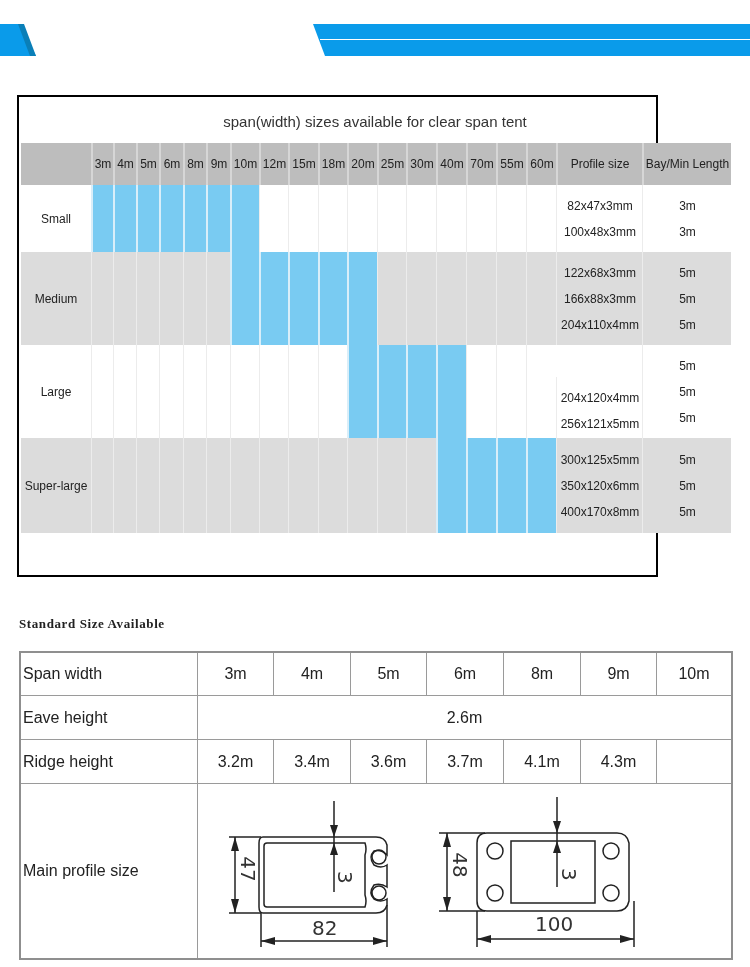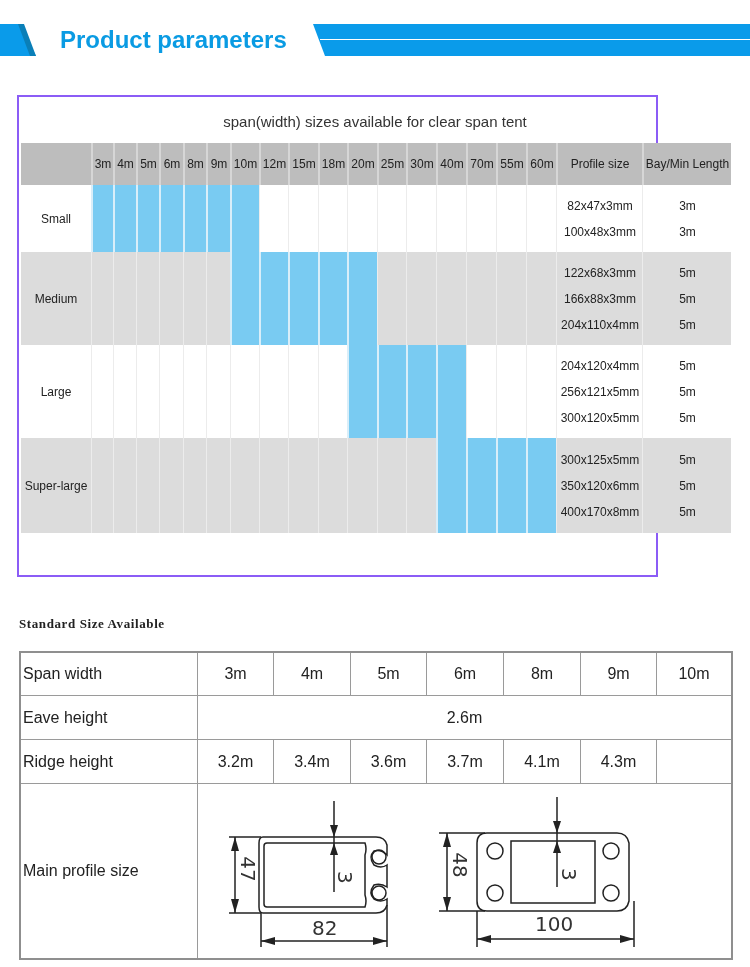--- a/index.html
+++ b/index.html
@@ -7,21 +7,21 @@
 
   
   .banner { position:absolute; left:0; top:24px; width:750px; height:32px; }
   .banner .left-block { position:absolute; left:0; top:0; width:36px; height:32px; background:#0a9bea; clip-path:polygon(0 0, 20px 0, 36px 32px, 0 32px); }
   .banner .left-stripe { position:absolute; left:18px; top:0; width:18px; height:32px; background:#0a7fb8; clip-path:polygon(0 0, 6px 0, 18px 32px, 12px 32px); }
   .banner .title { position:absolute; left:60px; top:0; height:32px; line-height:32px; font-size:24px; font-weight:bold; color:#0a9be3; }
   .banner .right-block { position:absolute; left:313px; top:0; width:437px; height:32px; background:#0a9bea; clip-path:polygon(0 0, 437px 0, 437px 32px, 12px 32px); }
   .banner .right-line { position:absolute; left:320px; top:15px; width:430px; height:1px; background:#fff; }
 
   
-  .t1 { position:absolute; left:17px; top:95px; width:641px; height:482px; border:2px solid #8b5cf6; box-sizing:border-box; background:#fff; }
+  .t1 { position:absolute; left:17px; top:95px; width:641px; height:482px; border:2px solid #000000; box-sizing:border-box; background:#fff; }
   .t1 .cap { position:absolute; left:0; top:0; width:712px; height:46px; line-height:50px; text-align:center; font-size:15px; color:#333; }
   .t1 .hdr { position:absolute; left:2px; top:46px; width:710px; height:42px; background:#bdbdbd; }
   .cell { position:absolute; box-sizing:border-box; text-align:center; font-size:12px; color:#222; }
   .hcell { border-left:2px solid #d6d6d6; height:42px; line-height:42px; }
   .grp { position:absolute; left:2px; width:710px; }
   .grp.white { background:#fff; }
   .grp.grey { background:#dcdcdc; }
   .gcell { position:absolute; top:0; height:100%; border-left:1px solid #ececec; box-sizing:border-box; }
   .gcell.on { background:#79cbf2; border-left:2px solid #d9eef9; }
   .grp .label { position:absolute; left:0; top:0; width:70px; height:100%; display:flex; align-items:center; justify-content:center; font-size:12px; color:#222; }
@@ -40,21 +40,20 @@
   .t2 .rc.last { border-right:none; }
   .t2 .merged { position:absolute; left:177px; top:0; width:533px; height:100%; display:flex; align-items:center; justify-content:center; font-size:16px; color:#222; }
   svg text { font-family:"DejaVu Sans", sans-serif; }
 </style>
 </head>
 <body>
 
 <div class="banner">
   <div class="left-block"></div>
   <div class="left-stripe"></div>
-  <div class="title">Product parameters</div>
   <div class="right-block"></div>
   <div class="right-line"></div>
 </div>
 
 <div class="t1" id="t1">
   <div class="cap">span(width) sizes available for clear span tent</div>
   <div class="hdr" id="t1hdr">
       <div class="cell hcell" style="left: 70px; width: 22px;">3m</div>
       <div class="cell hcell" style="left: 92px; width: 23px;">4m</div>
       <div class="cell hcell" style="left: 115px; width: 23px;">5m</div>
@@ -145,21 +144,21 @@
       <div class="gcell" style="left: 238px; width: 29px;"></div>
       <div class="gcell" style="left: 267px; width: 30px;"></div>
       <div class="gcell" style="left: 297px; width: 29px;"></div>
       <div class="gcell on" style="left: 326px; width: 30px;"></div>
       <div class="gcell on" style="left: 356px; width: 29px;"></div>
       <div class="gcell on" style="left: 385px; width: 30px;"></div>
       <div class="gcell on" style="left: 415px; width: 30px;"></div>
       <div class="gcell" style="left: 445px; width: 30px;"></div>
       <div class="gcell" style="left: 475px; width: 30px;"></div>
       <div class="gcell" style="left: 505px; width: 30px;"></div>
-      <div class="profiles" style="left: 535px; width: 86px; border-left: 1px solid rgb(236, 236, 236);">
+      <div class="profiles" style="left: 535px; width: 86px; border-left: 1px solid rgb(236, 236, 236); margin-top: 32px;">
         <div>204x120x4mm</div>
         <div>256x121x5mm</div>
         <div>300x120x5mm</div>
       </div>
       <div class="bays" style="left: 621px; width: 89px; border-left: 1px solid rgb(236, 236, 236);">
         <div>5m</div>
         <div>5m</div>
         <div>5m</div>
       </div>
     </div>

